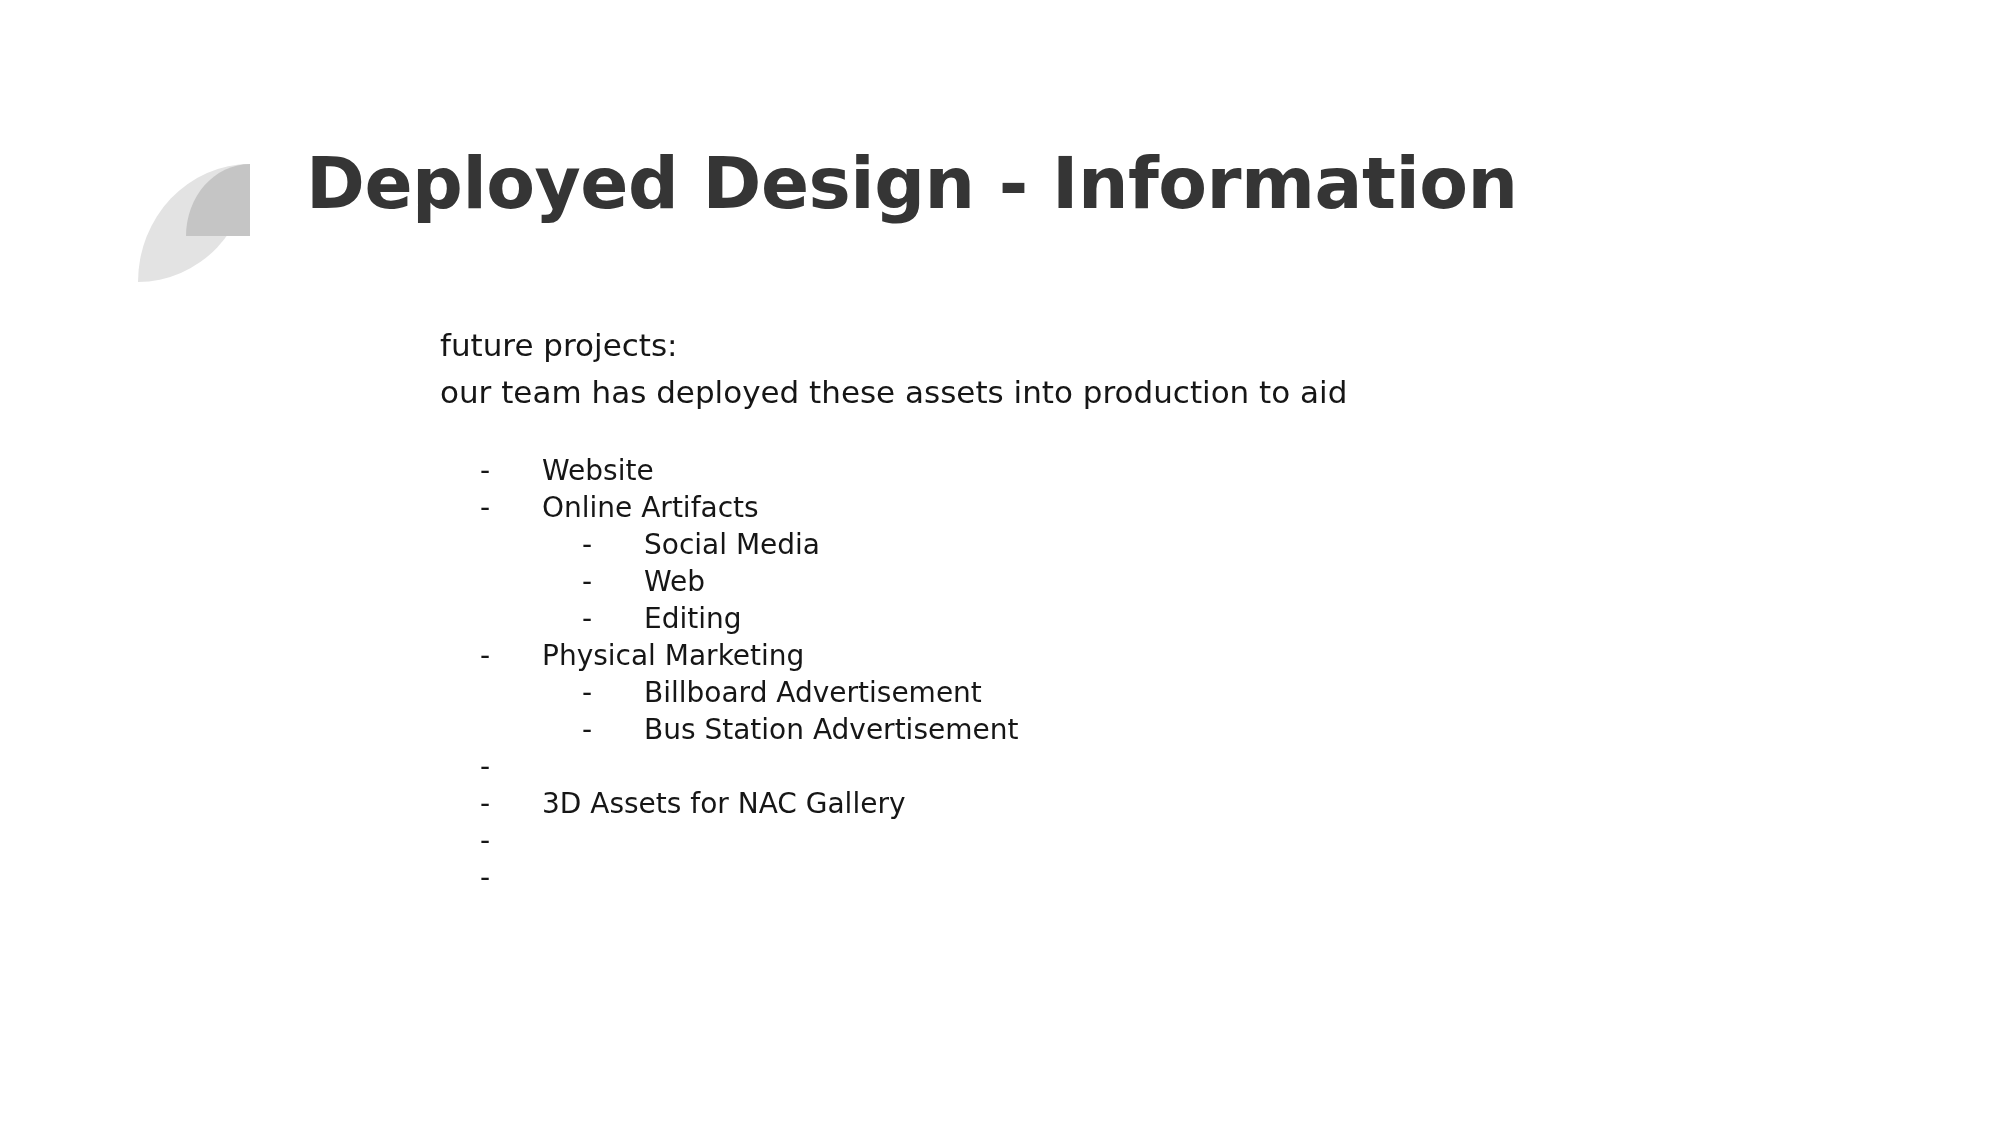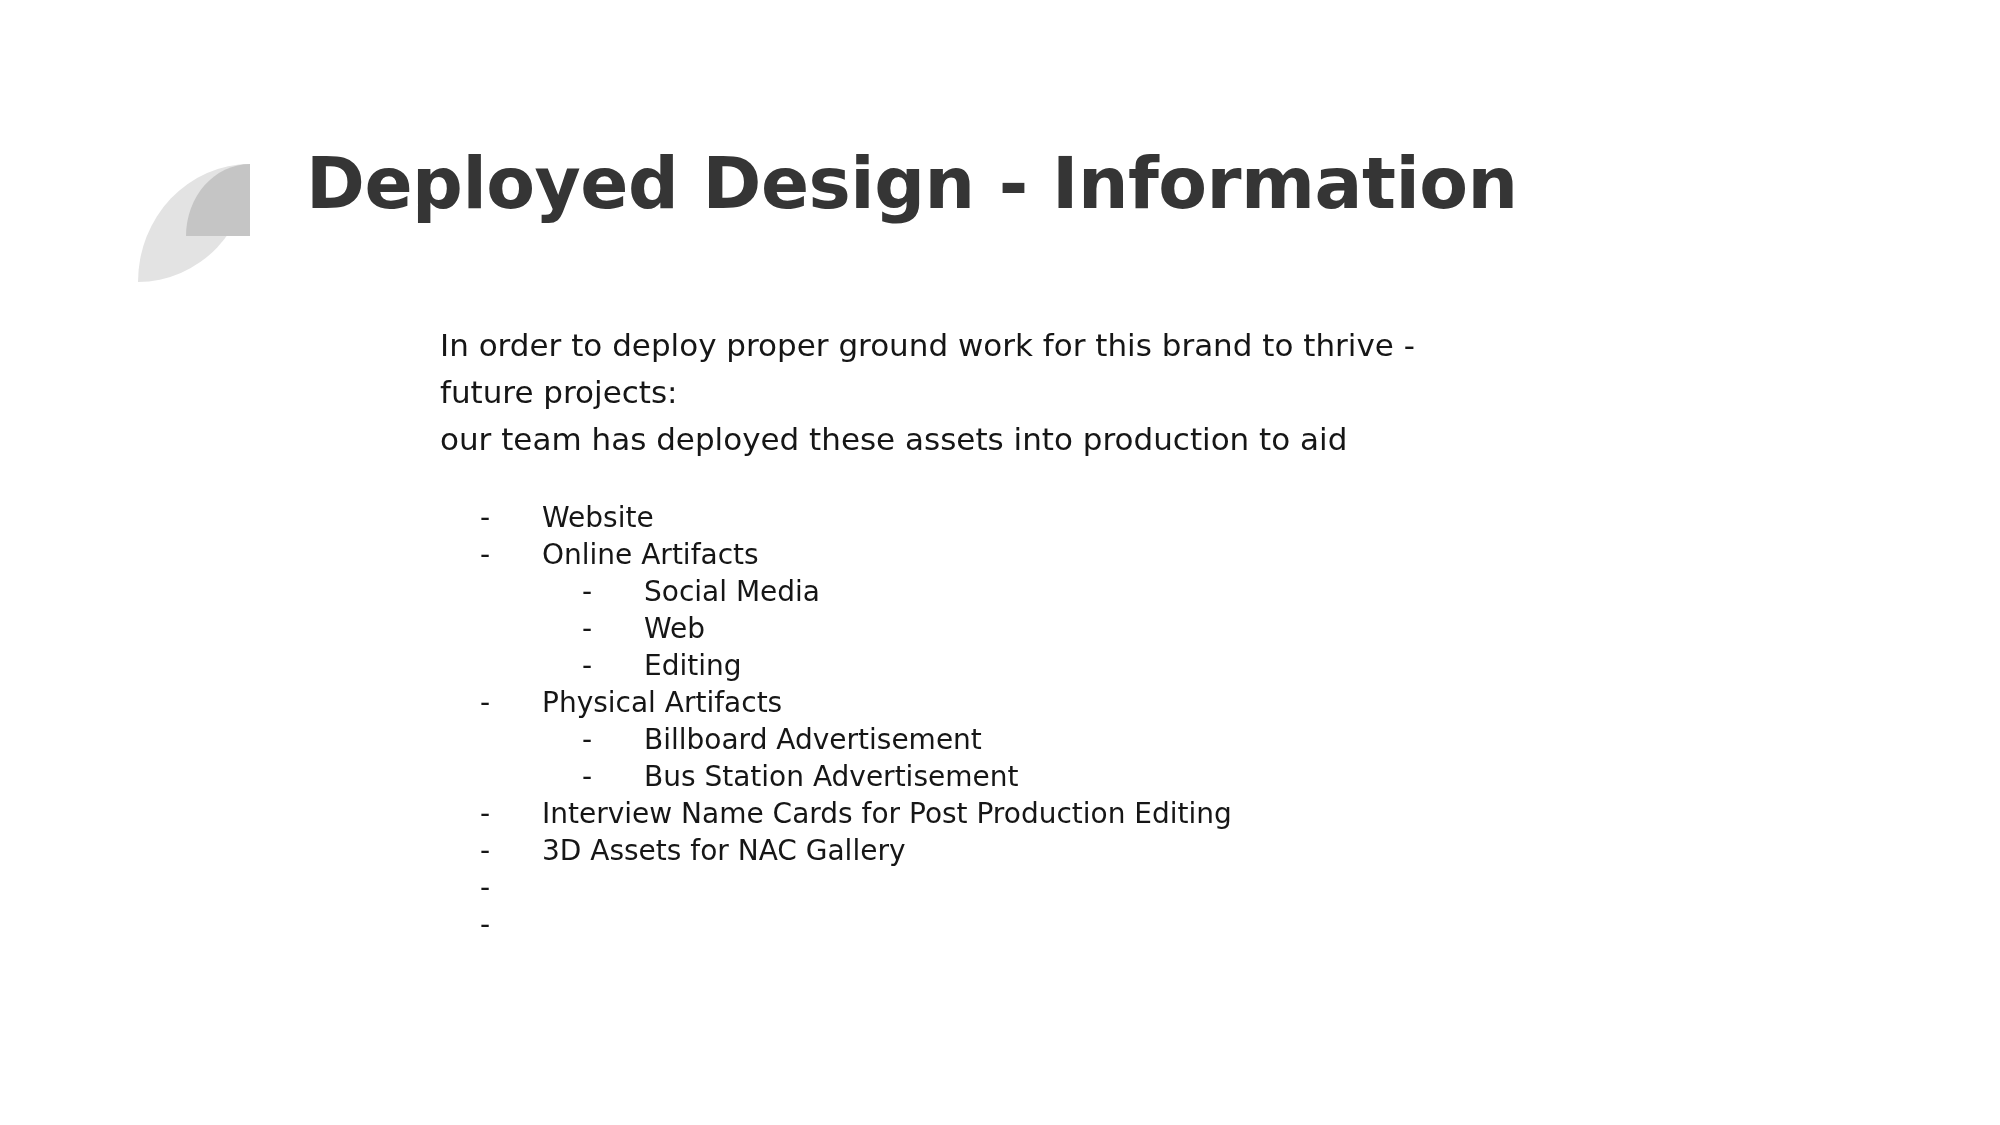--- a/index.html
+++ b/index.html
@@ -119,21 +119,20 @@
   <div class="deco">
     <div class="deco-disc" style="background: rgb(227, 227, 227);"></div>
     <div class="deco-block" style="background: rgb(197, 197, 197);"></div>
   </div>
 
   <h1 class="title">Deployed Design - Information</h1>
 
   <div class="body-block">
 
     <p class="lede">
-      <span class="lede-line">In order to deploy proper ground work for this brand to thrive -</span>
       <span class="lede-line">future projects:</span>
       <span class="lede-line">our team has deployed these assets into production to aid</span>
     </p>
 
     <ul class="list">
       <li class="list-item lvl-1">
         <span class="dash">-</span>
         <span>Website</span>
       </li>
       <li class="list-item lvl-1">
@@ -147,33 +146,32 @@
       <li class="list-item lvl-2">
         <span class="dash">-</span>
         <span>Web</span>
       </li>
       <li class="list-item lvl-2">
         <span class="dash">-</span>
         <span>Editing</span>
       </li>
       <li class="list-item lvl-1">
         <span class="dash">-</span>
-        <span>Physical Artifacts</span>
+        <span>Physical Marketing</span>
       </li>
       <li class="list-item lvl-2">
         <span class="dash">-</span>
         <span>Billboard Advertisement</span>
       </li>
       <li class="list-item lvl-2">
         <span class="dash">-</span>
         <span>Bus Station Advertisement</span>
       </li>
       <li class="list-item lvl-1">
         <span class="dash">-</span>
-        <span>Interview Name Cards for Post Production Editing</span>
       </li>
       <li class="list-item lvl-1">
         <span class="dash">-</span>
         <span>3D Assets for NAC Gallery</span>
       </li>
       <li class="list-item lvl-1">
         <span class="dash">-</span>
       </li>
       <li class="list-item lvl-1">
         <span class="dash">-</span>

